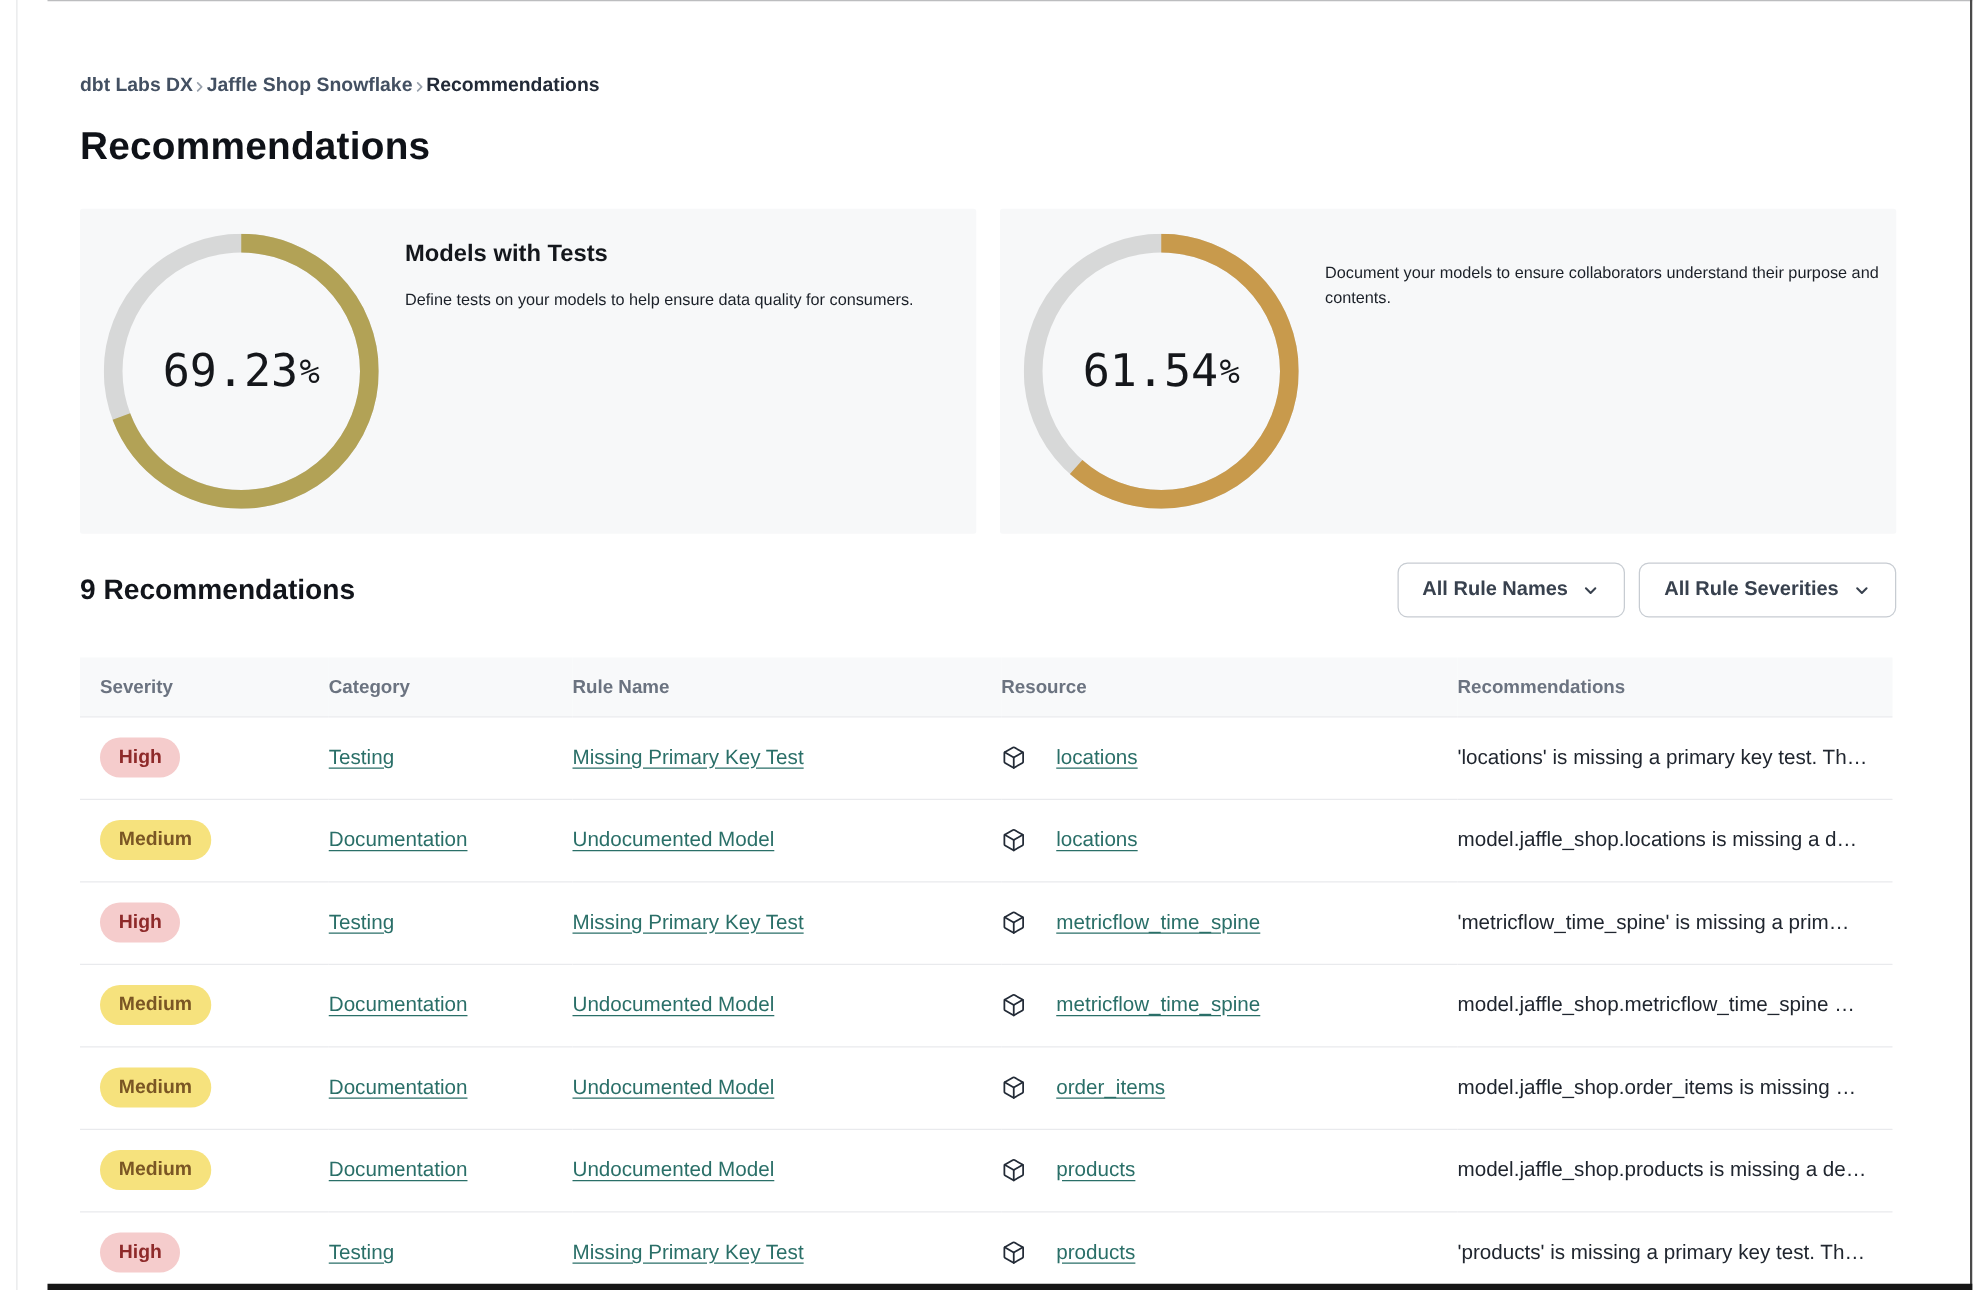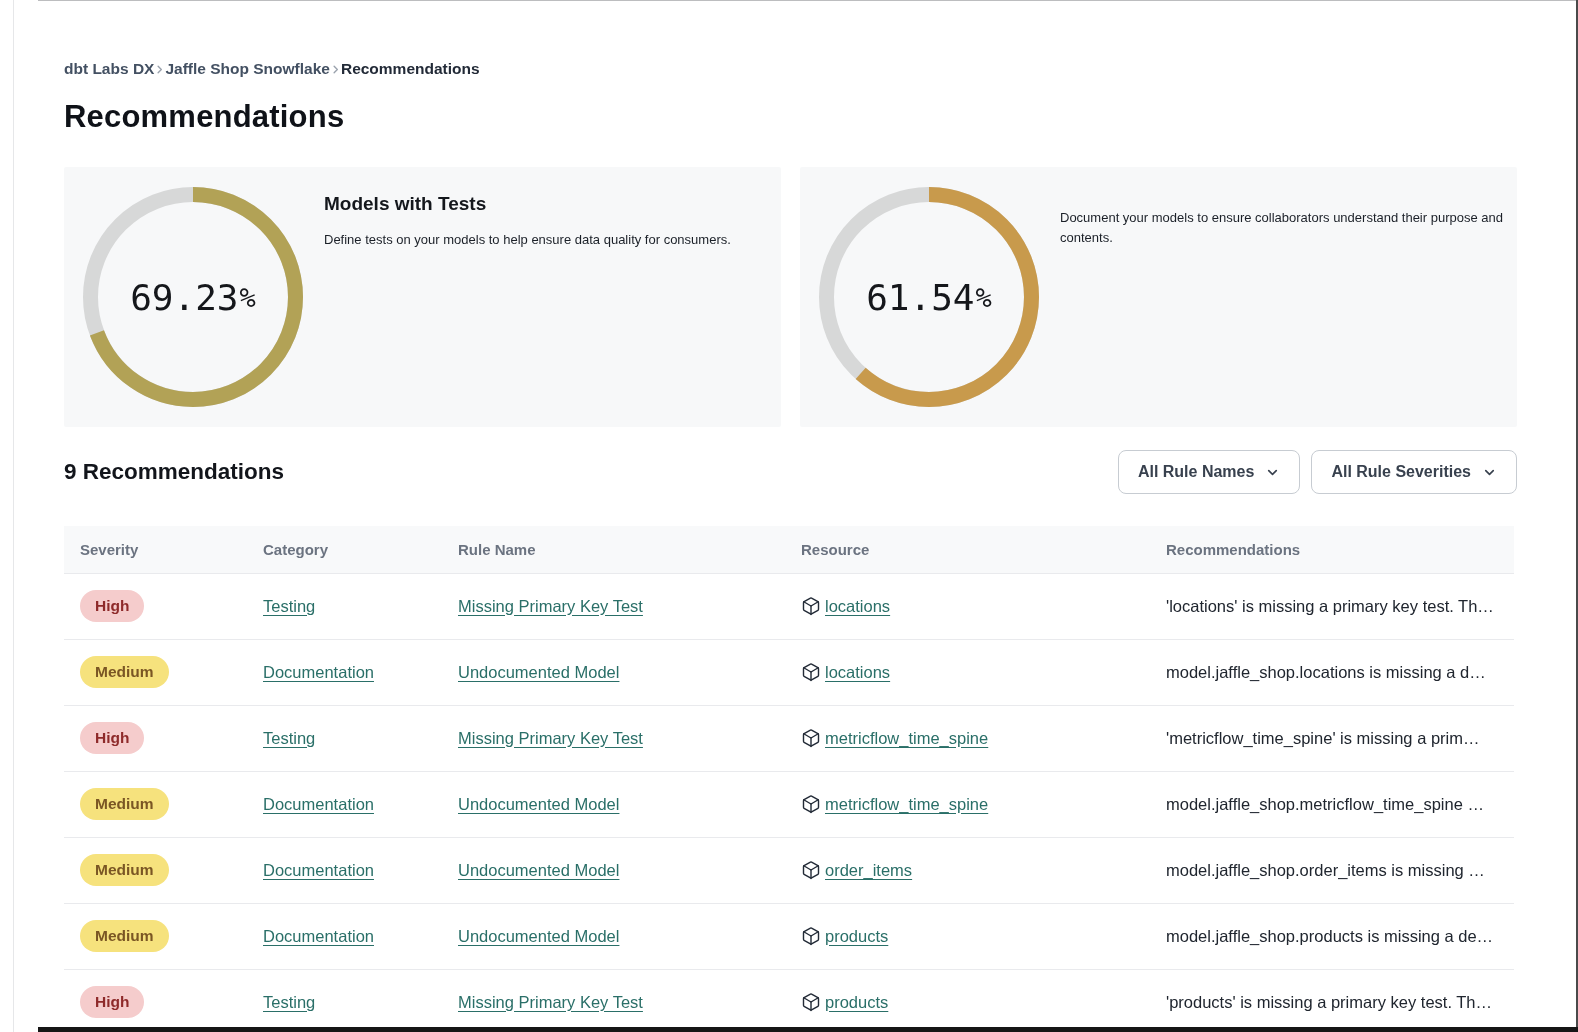--- a/index.html
+++ b/index.html
@@ -48,21 +48,21 @@
   table.rec-table { margin-top:32px; width:1450px; border-collapse:collapse; table-layout:fixed; }
   thead tr { background:#f8f9fa; height:47px; }
   th { text-align:left; font-size:15px; font-weight:600; color:#6b7380; }
   th.c-sev, td.c-sev { padding-left:16px; }
   tbody tr { height:66px; border-top:1px solid #e9eaed; background:#fff; }
   td { font-size:16.5px; vertical-align:middle; }
   .badge { display:inline-block; padding:7px 15px; border-radius:999px; font-size:15.5px; font-weight:700; }
   .sev-High   { background:var(--high-bg); color:var(--high-fg); }
   .sev-Medium { background:var(--med-bg);  color:var(--med-fg); }
   a.tlink { color:var(--link); text-decoration:underline; text-underline-offset:3px; cursor:pointer; }
-  .res-cell { display:flex; align-items:center; gap:4px; }
+  .res-cell { display:flex; align-items:center; gap:24px; }
   .cube { flex:0 0 auto; color:#232b37; }
   .rec-text { color:#20262f;text-align:center; }
 </style>
 </head>
 <body>
 
 <div class="sidebar-line"></div>
 <div class="top-line"></div>
 <div class="right-line"></div>
 <div class="bottom-bar"></div>

